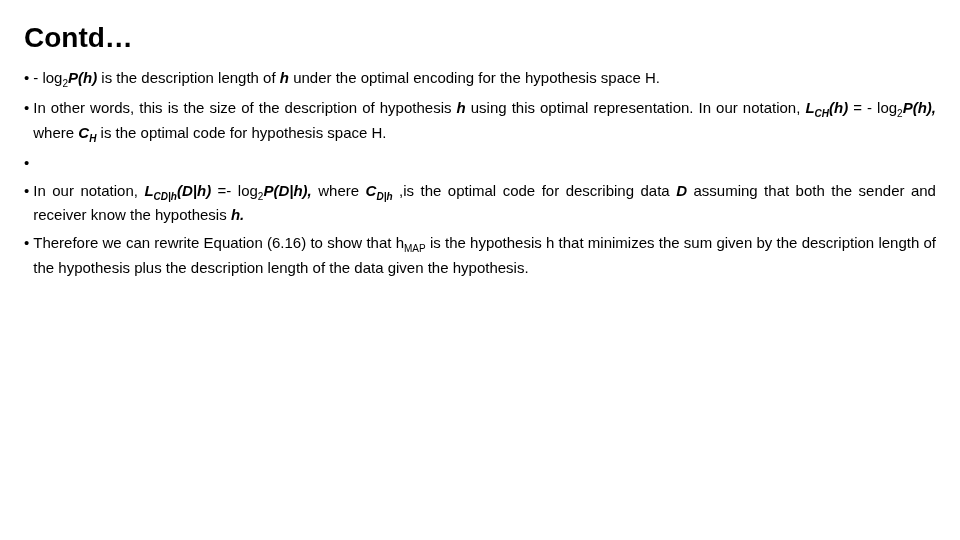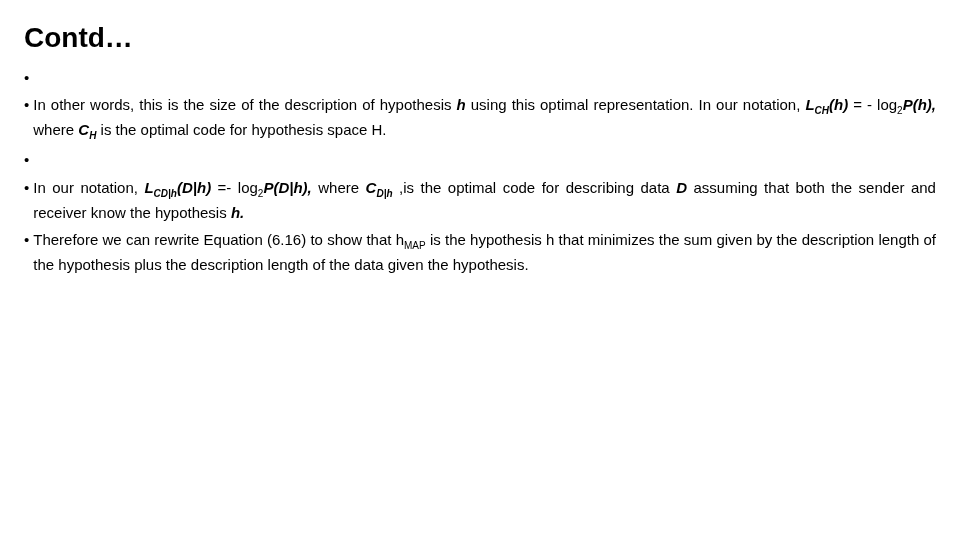--- a/index.html
+++ b/index.html
@@ -46,20 +46,23 @@
   </style>
 </head>
 <body>
 
 <h1>Contd…</h1>
 
 <div>
 
   <div class="bullet-section">
     <span class="bullet-symbol">•</span>
+    <span class="bullet-content">
+      - log<sub>2</sub><span class="italic-bold">P(h)</span> is the description length of <span class="italic-bold">h</span> under the optimal encoding for the hypothesis space H.
+    </span>
   </div>
 
   <div class="bullet-section">
     <span class="bullet-symbol">•</span>
     <span class="bullet-content">
       In other words, this is the size of the description of hypothesis <span class="italic-bold">h</span> using this optimal representation. In our notation, <span class="italic-bold">L<sub>CH</sub>(h)</span> = - log<sub>2</sub><span class="italic-bold">P(h),</span> where <span class="italic-bold">C<sub>H</sub></span> is the optimal code for hypothesis space H.
     </span>
   </div>
 
   <div class="bullet-section">

